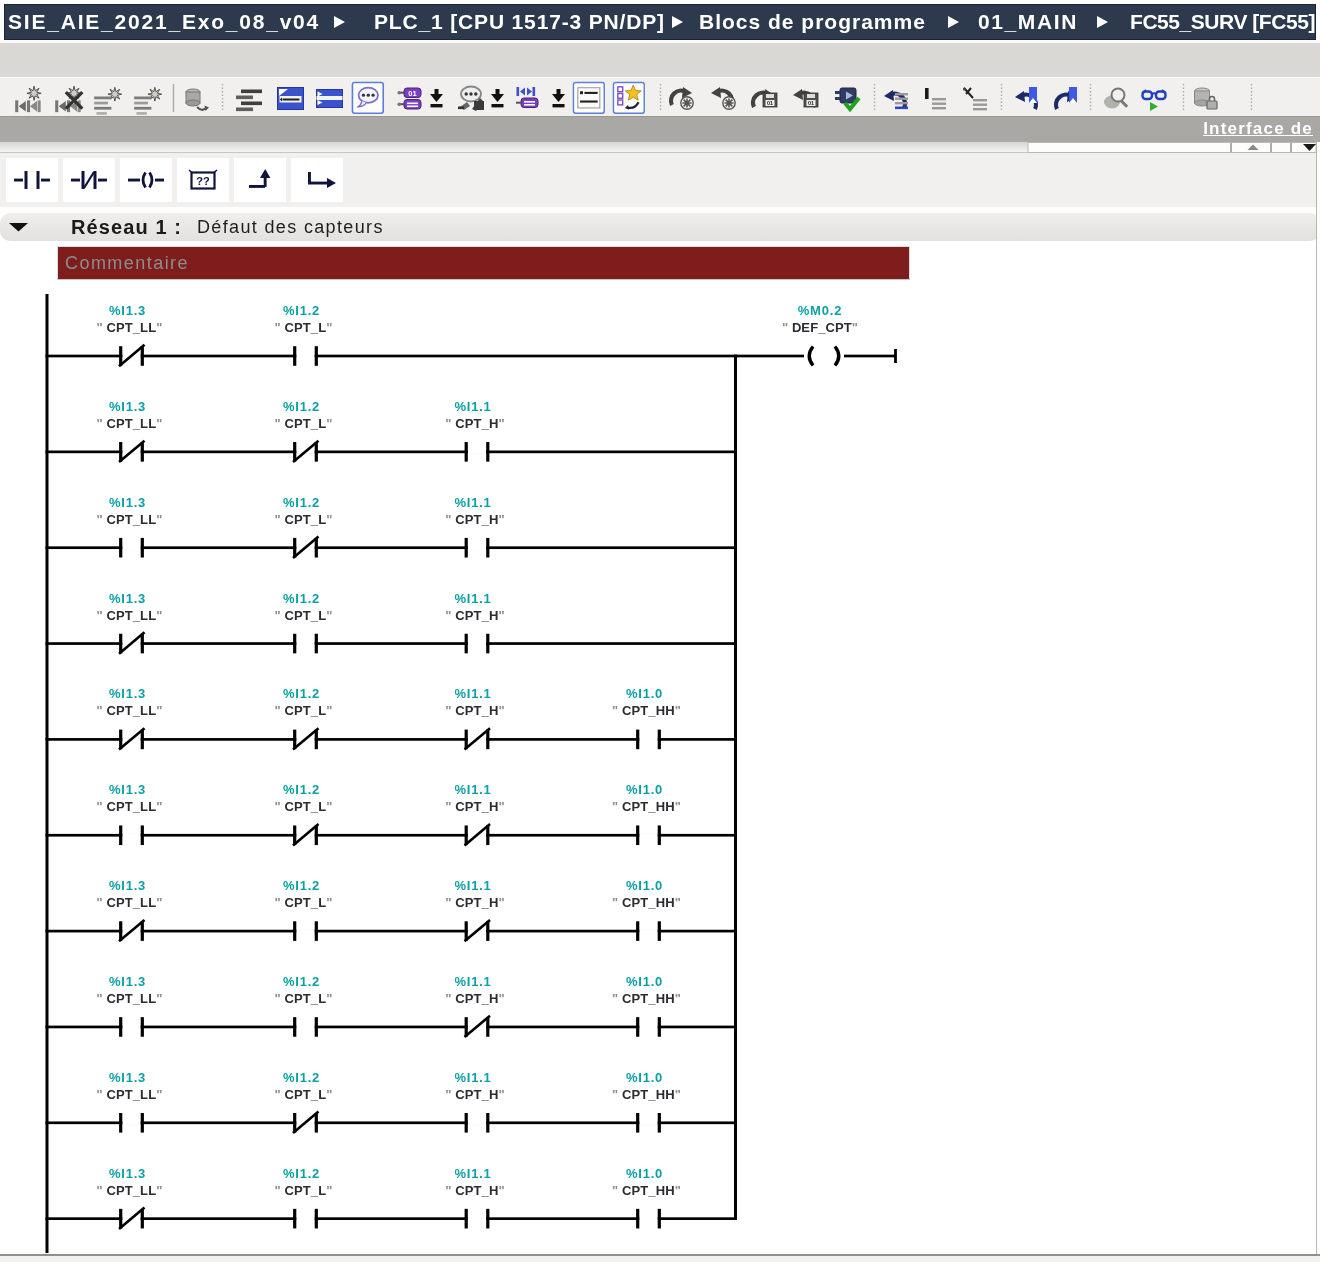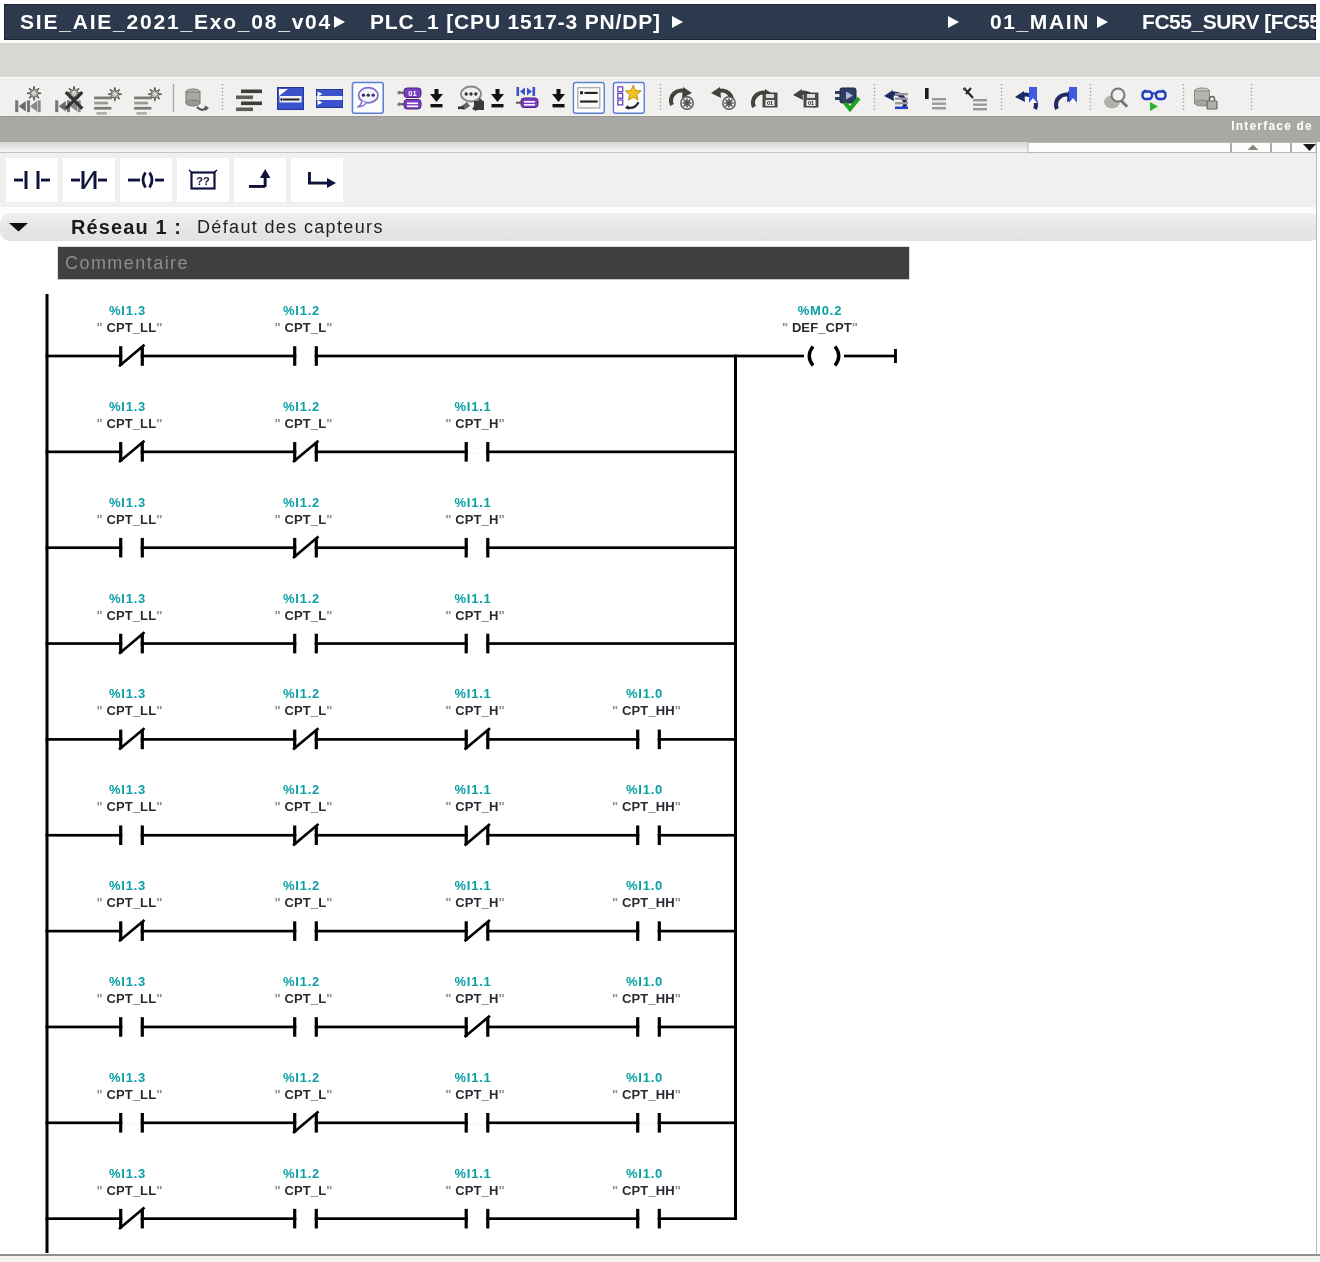--- a/index.html
+++ b/index.html
@@ -3,61 +3,62 @@
 <meta charset="utf-8">
 <style>
 * { margin:0; padding:0; box-sizing:border-box; }
 html,body { width:1320px; height:1262px; background:#fff; overflow:hidden;
   font-family:"Liberation Sans", sans-serif; }
 #root { position:absolute; top:0; left:0; width:1320px; height:1262px; }
 .abs { position:absolute; }
 #crumb { left:4px; top:4px; width:1312px; height:36px; background:#2d3a4e;
   border:1px solid #1c2534; }
 .cs { position:absolute; top:0; height:34px; line-height:34px; color:#fff;
-  font-size:21px; font-weight:bold; white-space:nowrap;margin-left:12px; }
+  font-size:21px; font-weight:bold; white-space:nowrap; }
 .ca { position:absolute; top:11px; width:0; height:0; border-left:11px solid #fff;
   border-top:6.5px solid transparent; border-bottom:6.5px solid transparent; }
 #band1 { left:0; top:40px; width:1320px; height:37px; background:#d9d8d4;
   border-top:3px solid #fbfbf9; }
 #tbar { left:0; top:77px; width:1320px; height:40px; background:#f1f0ee;
   border-top:1px solid #fdfdfb; border-bottom:1px solid #989892; }
 #graybar { left:0; top:117px; width:1320px; height:25px; background:#a9a8a4; }
-#iface { position:absolute; top:2px; right:7px; color:#fff; font-size:12px;
-  font-weight:bold; letter-spacing:1.2px; }
+#iface { position:absolute; top:2px; right:7px; color:#fff; font-size:17px;
+  font-weight:bold; letter-spacing:1.2px;text-decoration:underline; }
 #strip { left:0; top:142px; width:1320px; height:11px;
   background:linear-gradient(#d6d6d4,#f4f4f2);
   border-bottom:1px solid #c6c6c2; }
 #favrow { left:0; top:153px; width:1320px; height:54px; background:#f1f0ee; }
 #gap1 { left:0; top:207px; width:1320px; height:6px; background:#fdfdfb; }
 #nethdr { left:0; top:213px; width:1320px; height:28px;
   background:linear-gradient(#efeeec,#e2e1df);border-radius:10px; }
 #ntitle { position:absolute; left:71px; top:3px; font-size:20px; font-weight:bold;
   color:#1a1a1a; letter-spacing:1.1px; }
 #ncomment { position:absolute; left:197px; top:4px; font-size:18px; color:#1f1f1f; letter-spacing:1.35px;text-align:right; }
-#cbox { left:57px; top:246px; width:853px; height:34px; background:#404040;
+#cbox { left:57px; top:246px; width:853px; height:34px; background:#7f1d1d;
   border:1px solid #dddddb; border-bottom:1px solid #c6c6c2; }
 #ctext { position:absolute; left:7px; top:6px; font-size:18px; color:#8d8d8d;
   letter-spacing:1.45px; }
 #rightedge { left:1316px; top:142px; width:1px; height:1120px; background:#b5b5b1; }
 #rightwhite { left:1317px; top:142px; width:3px; height:1114px; background:#fdfdfb; }
 #bottomline { left:0; top:1254px; width:1320px; height:2px; background:#8f8f8b; }
 #bottomstrip { left:0; top:1256px; width:1320px; height:6px; background:#f2f2f0; }
 svg { position:absolute; top:0; left:0; }
 .addr { font-size:13px; font-weight:bold; fill:#0aa0a4; text-anchor:middle;
   letter-spacing:0.8px; }
 .nm { font-size:13px; font-weight:bold; fill:#2b2b33; text-anchor:middle; letter-spacing:0.1px; }
 </style>
 </head>
 <body>
 <div id="root">
 <div class="abs" id="band1"></div>
 <div class="abs" id="tbar"></div>
 <div class="abs" id="crumb">
 <div class="cs" style="left:3px;width:352px;letter-spacing:1.79px">SIE_AIE_2021_Exo_08_v04</div>
-<div class="cs" style="left:353px;width:331px;letter-spacing:0.84px">PLC_1 [CPU 1517-3 PN/DP]</div>
+<div class="cs" style="left:369px;width:331px;letter-spacing:0.84px">PLC_1 [CPU 1517-3 PN/DP]</div>
+<div class="cs" style="left:694px;width:267px;letter-spacing:1.0px">Blocs de programme</div>
 <div class="cs" style="left:973px;width:140px;letter-spacing:1.6px">01_MAIN</div>
 <div class="cs" style="left:1125px;width:225px;letter-spacing:-0.45px">FC55_SURV [FC55]</div>
 <div class="ca" style="left:328.5px"></div>
 <div class="ca" style="left:666.5px"></div>
 <div class="ca" style="left:942.5px"></div>
 <div class="ca" style="left:1091.5px"></div>
 </div>
 <div class="abs" id="graybar">
       <div id="iface">Interface de</div>
     </div>

